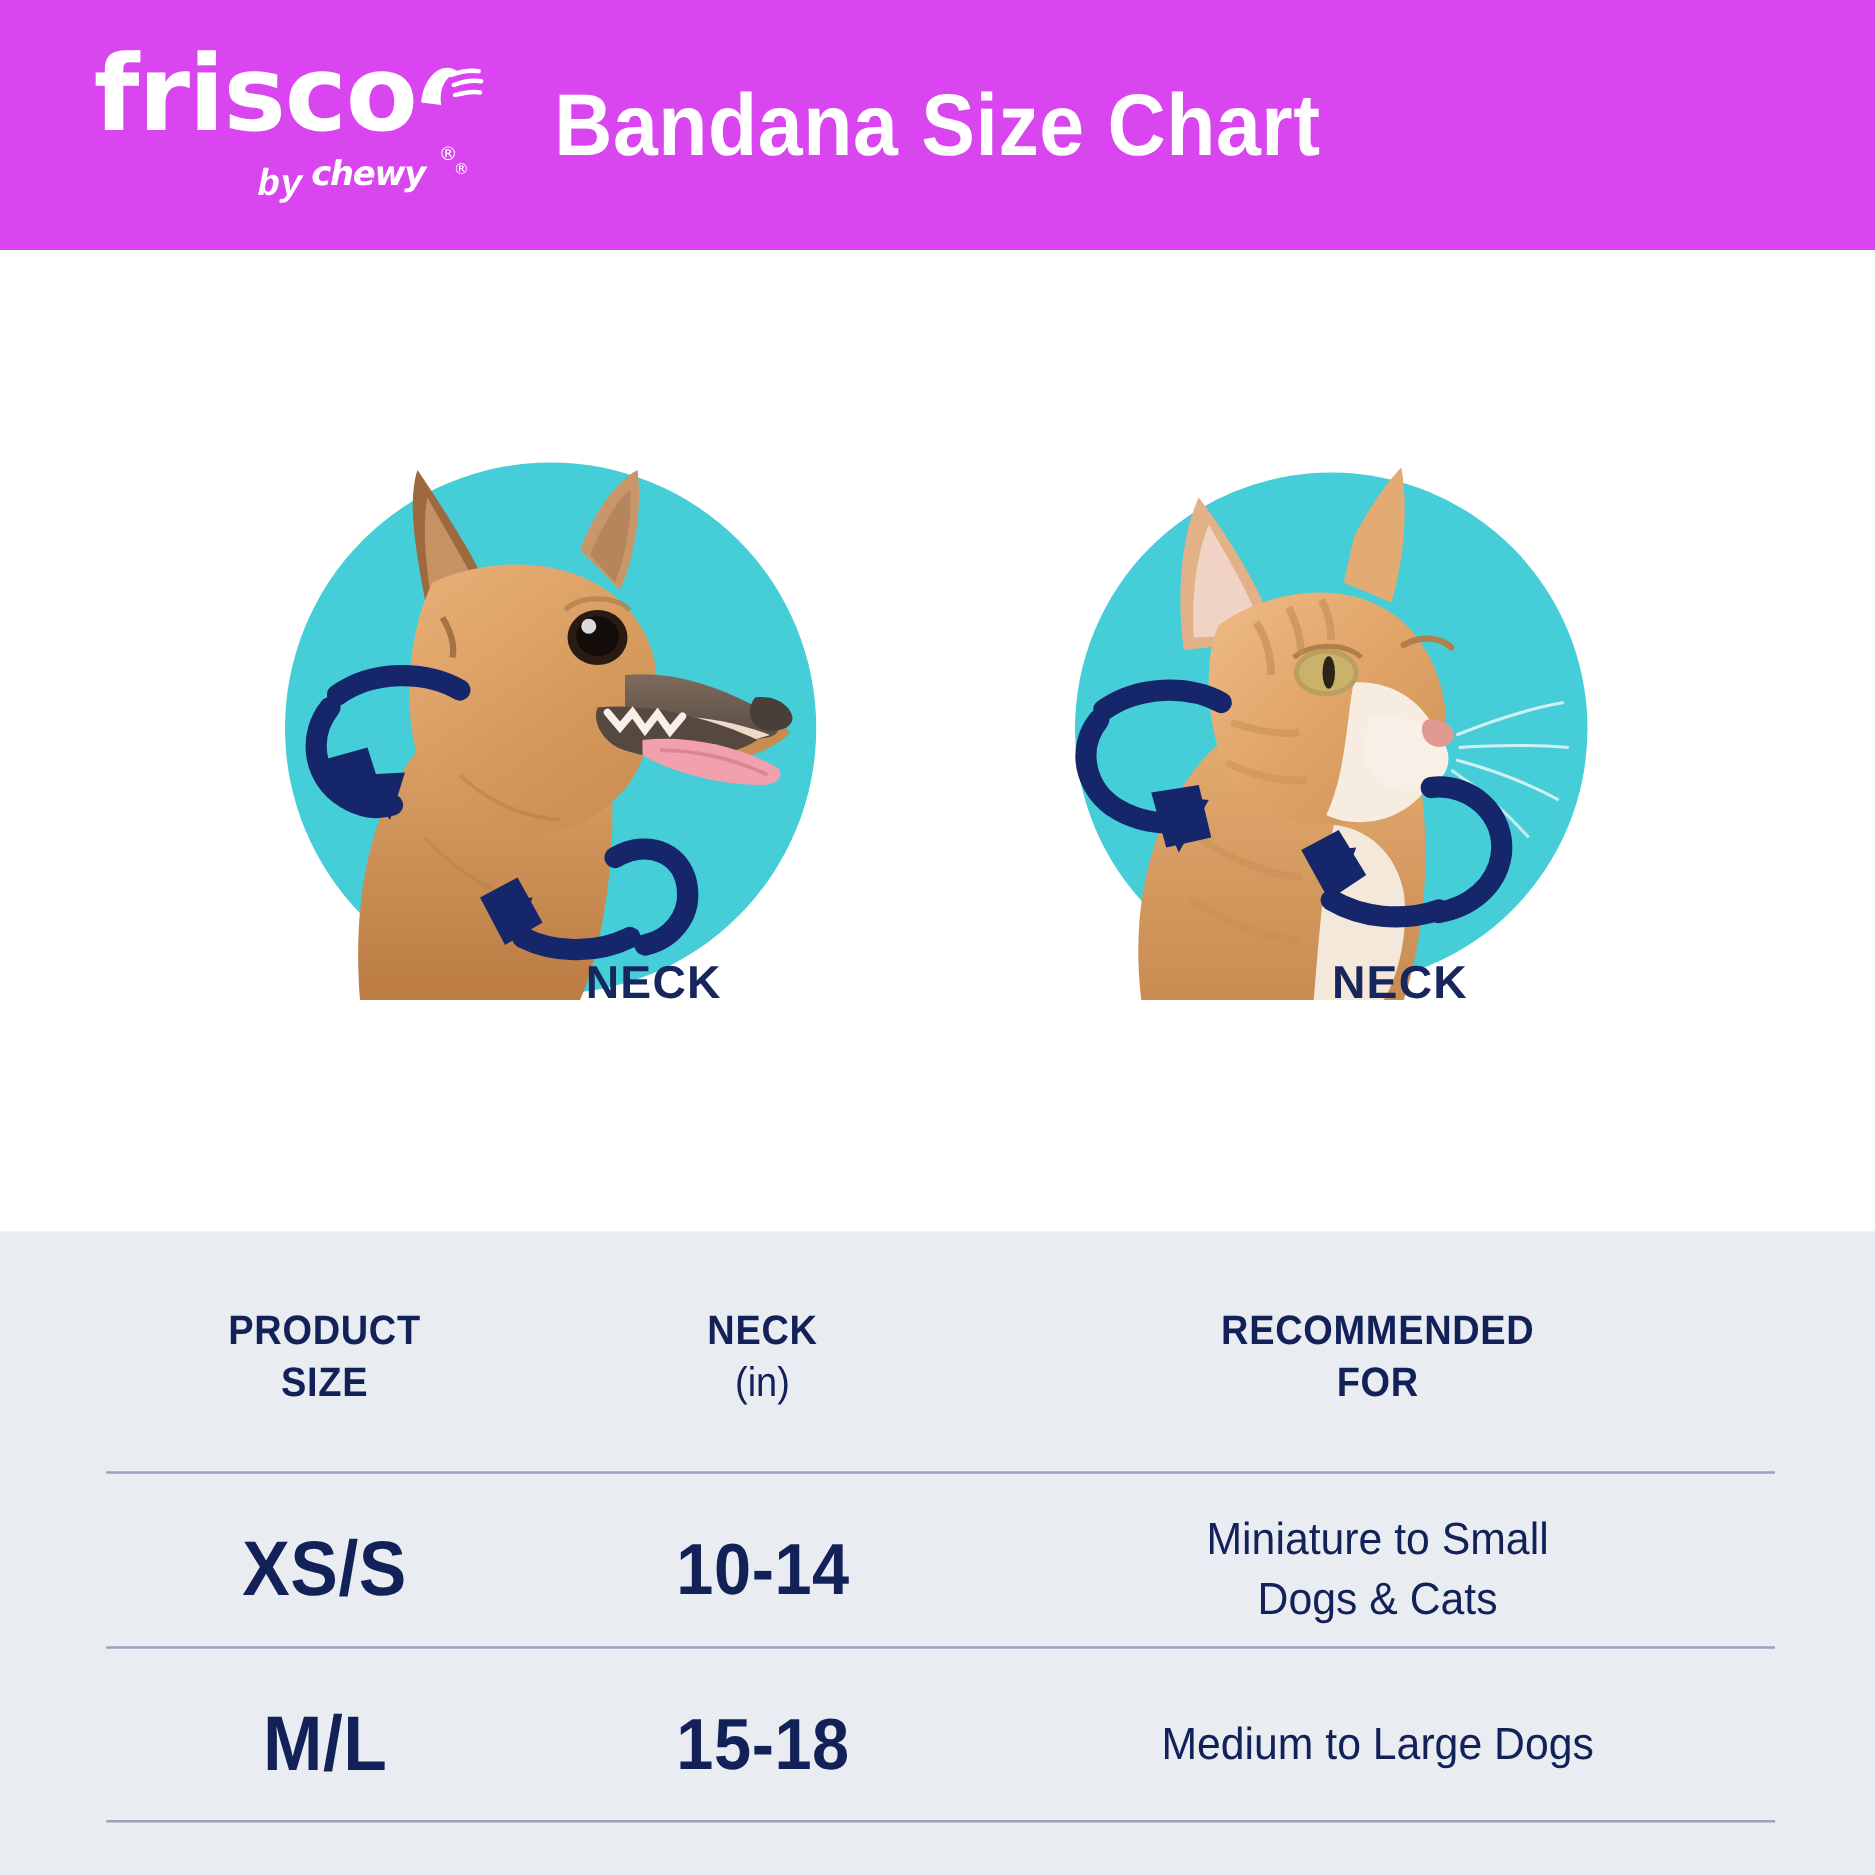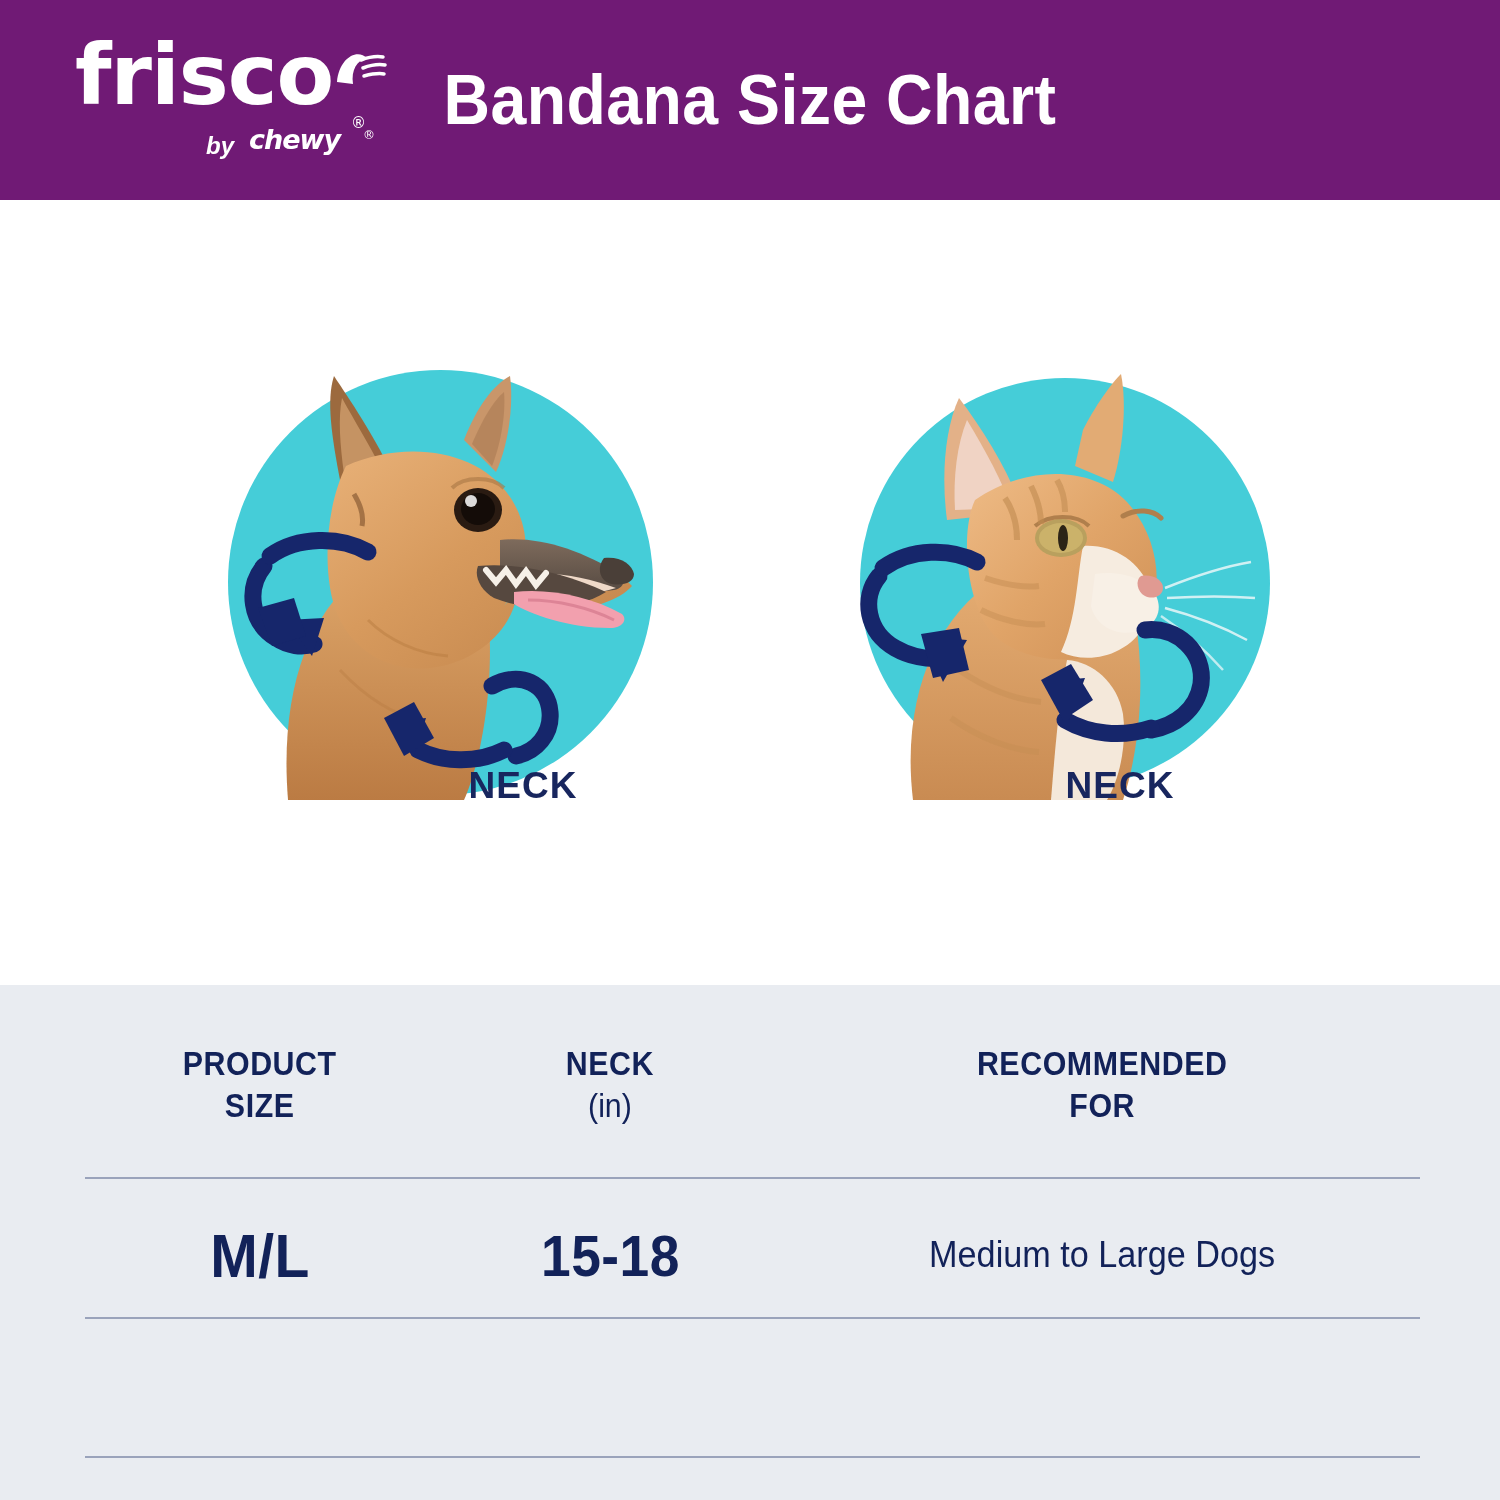--- a/index.html
+++ b/index.html
@@ -14,21 +14,21 @@
     overflow: hidden;
     position: relative;
   }
 
   
   .header {
     position: absolute;
     left: 0; top: 0;
     width: 1500px;
     height: 208px;
-    background: #701a75;
+    background: #d946ef;
     display: flex;
     align-items: center;
   }
   .logo-wrap {
     position: absolute;
     left: 75px;
     top: 36px;
     width: 300px;
     height: 130px;
   }
@@ -55,23 +55,23 @@
     left: 276px;
     top: 78px;
     font-size: 15px;
     color: #ffffff;
     font-family: "DejaVu Sans", sans-serif;
   }
   .logo-by {
     position: absolute;
     left: 131px;
     top: 96px;
-    font-size: 24px;
-    color: #ffffff;
-    font-family: Liberation Sans, sans-serif;
+    font-size: 30px;
+    color: #ffffff;
+    font-family: Liberation Mono, monospace;
     font-weight: bold;
     font-style: italic;
   }
   .logo-chewy {
     position: absolute;
     left: 174px;
     top: 88px;
     font-size: 27px;
     color: #ffffff;
     font-family: "DejaVu Sans", sans-serif;
@@ -428,20 +428,34 @@
         </div>
       </div>
       <div class="cell col-rec">
         <div class="th">
           <div>RECOMMENDED</div>
           <div>FOR</div>
         </div>
       </div>
     </div>
 
+    <div class="trow data-row">
+      <div class="cell col-size">
+        <div class="td-size">XS/S</div>
+      </div>
+      <div class="cell col-neck">
+        <div class="td-neck">10-14</div>
+      </div>
+      <div class="cell col-rec">
+        <div class="td-rec">
+          <div>Miniature to Small</div>
+          <div>Dogs &amp; Cats</div>
+        </div>
+      </div>
+    </div>
 
     <div class="trow data-row">
       <div class="cell col-size">
         <div class="td-size">M/L</div>
       </div>
       <div class="cell col-neck">
         <div class="td-neck">15-18</div>
       </div>
       <div class="cell col-rec">
         <div class="td-rec">

